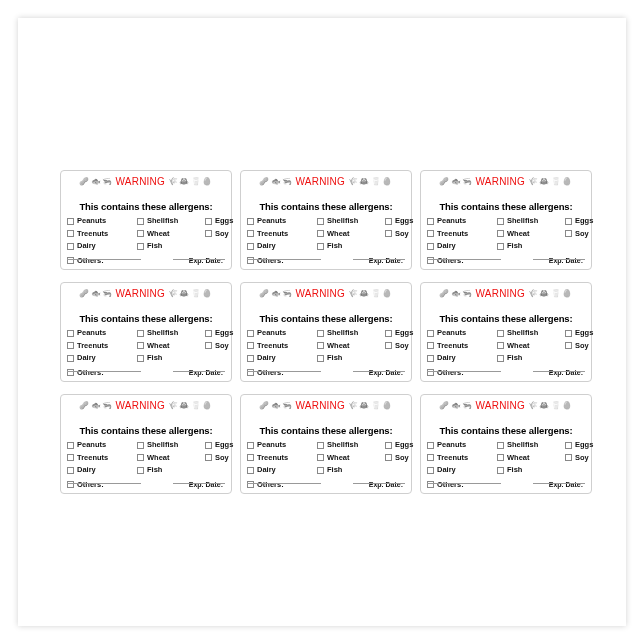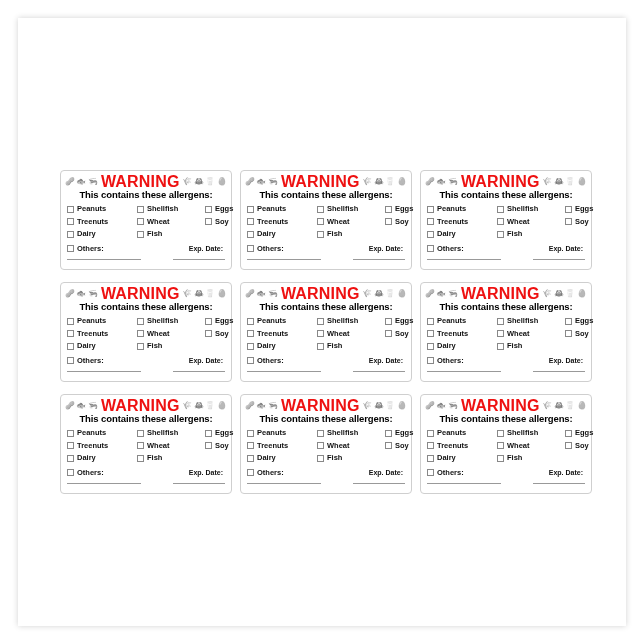--- a/index.html
+++ b/index.html
@@ -50,43 +50,43 @@
   .hdr {
     display: flex;
     align-items: center;
     justify-content: center;
     gap: 3px;
     height: 12px;
     margin-top: 1px;
   }
   .hdr .warn {
     color: #ee1111;
-    font-weight: bold;
-    font-size: 16px;
+    font-weight: normal;
+    font-size: 10px;
     letter-spacing: 0.2px;
     line-height: 12px;
   }
   .icons {
     display: flex;
     align-items: center;
     gap: 1.5px;
     line-height: 1;
   }
   .icons span {
     font-size: 8px;
     color: #555555;
     filter: grayscale(100%);
     opacity: 0.85;
   }
   .subtitle {
     text-align: center;
     font-weight: bold;
     font-size: 9.5px;
     color: #000000;
-    margin-top: 1px;
+    margin-top: 13px;
     line-height: 11px;
     letter-spacing: -0.1px;
   }
   .items {
     margin-top: 3px;
     display: grid;
     grid-template-columns: 58px 56px 46px;
     grid-template-rows: repeat(3, 12.5px);
     column-gap: 12px;
   }

